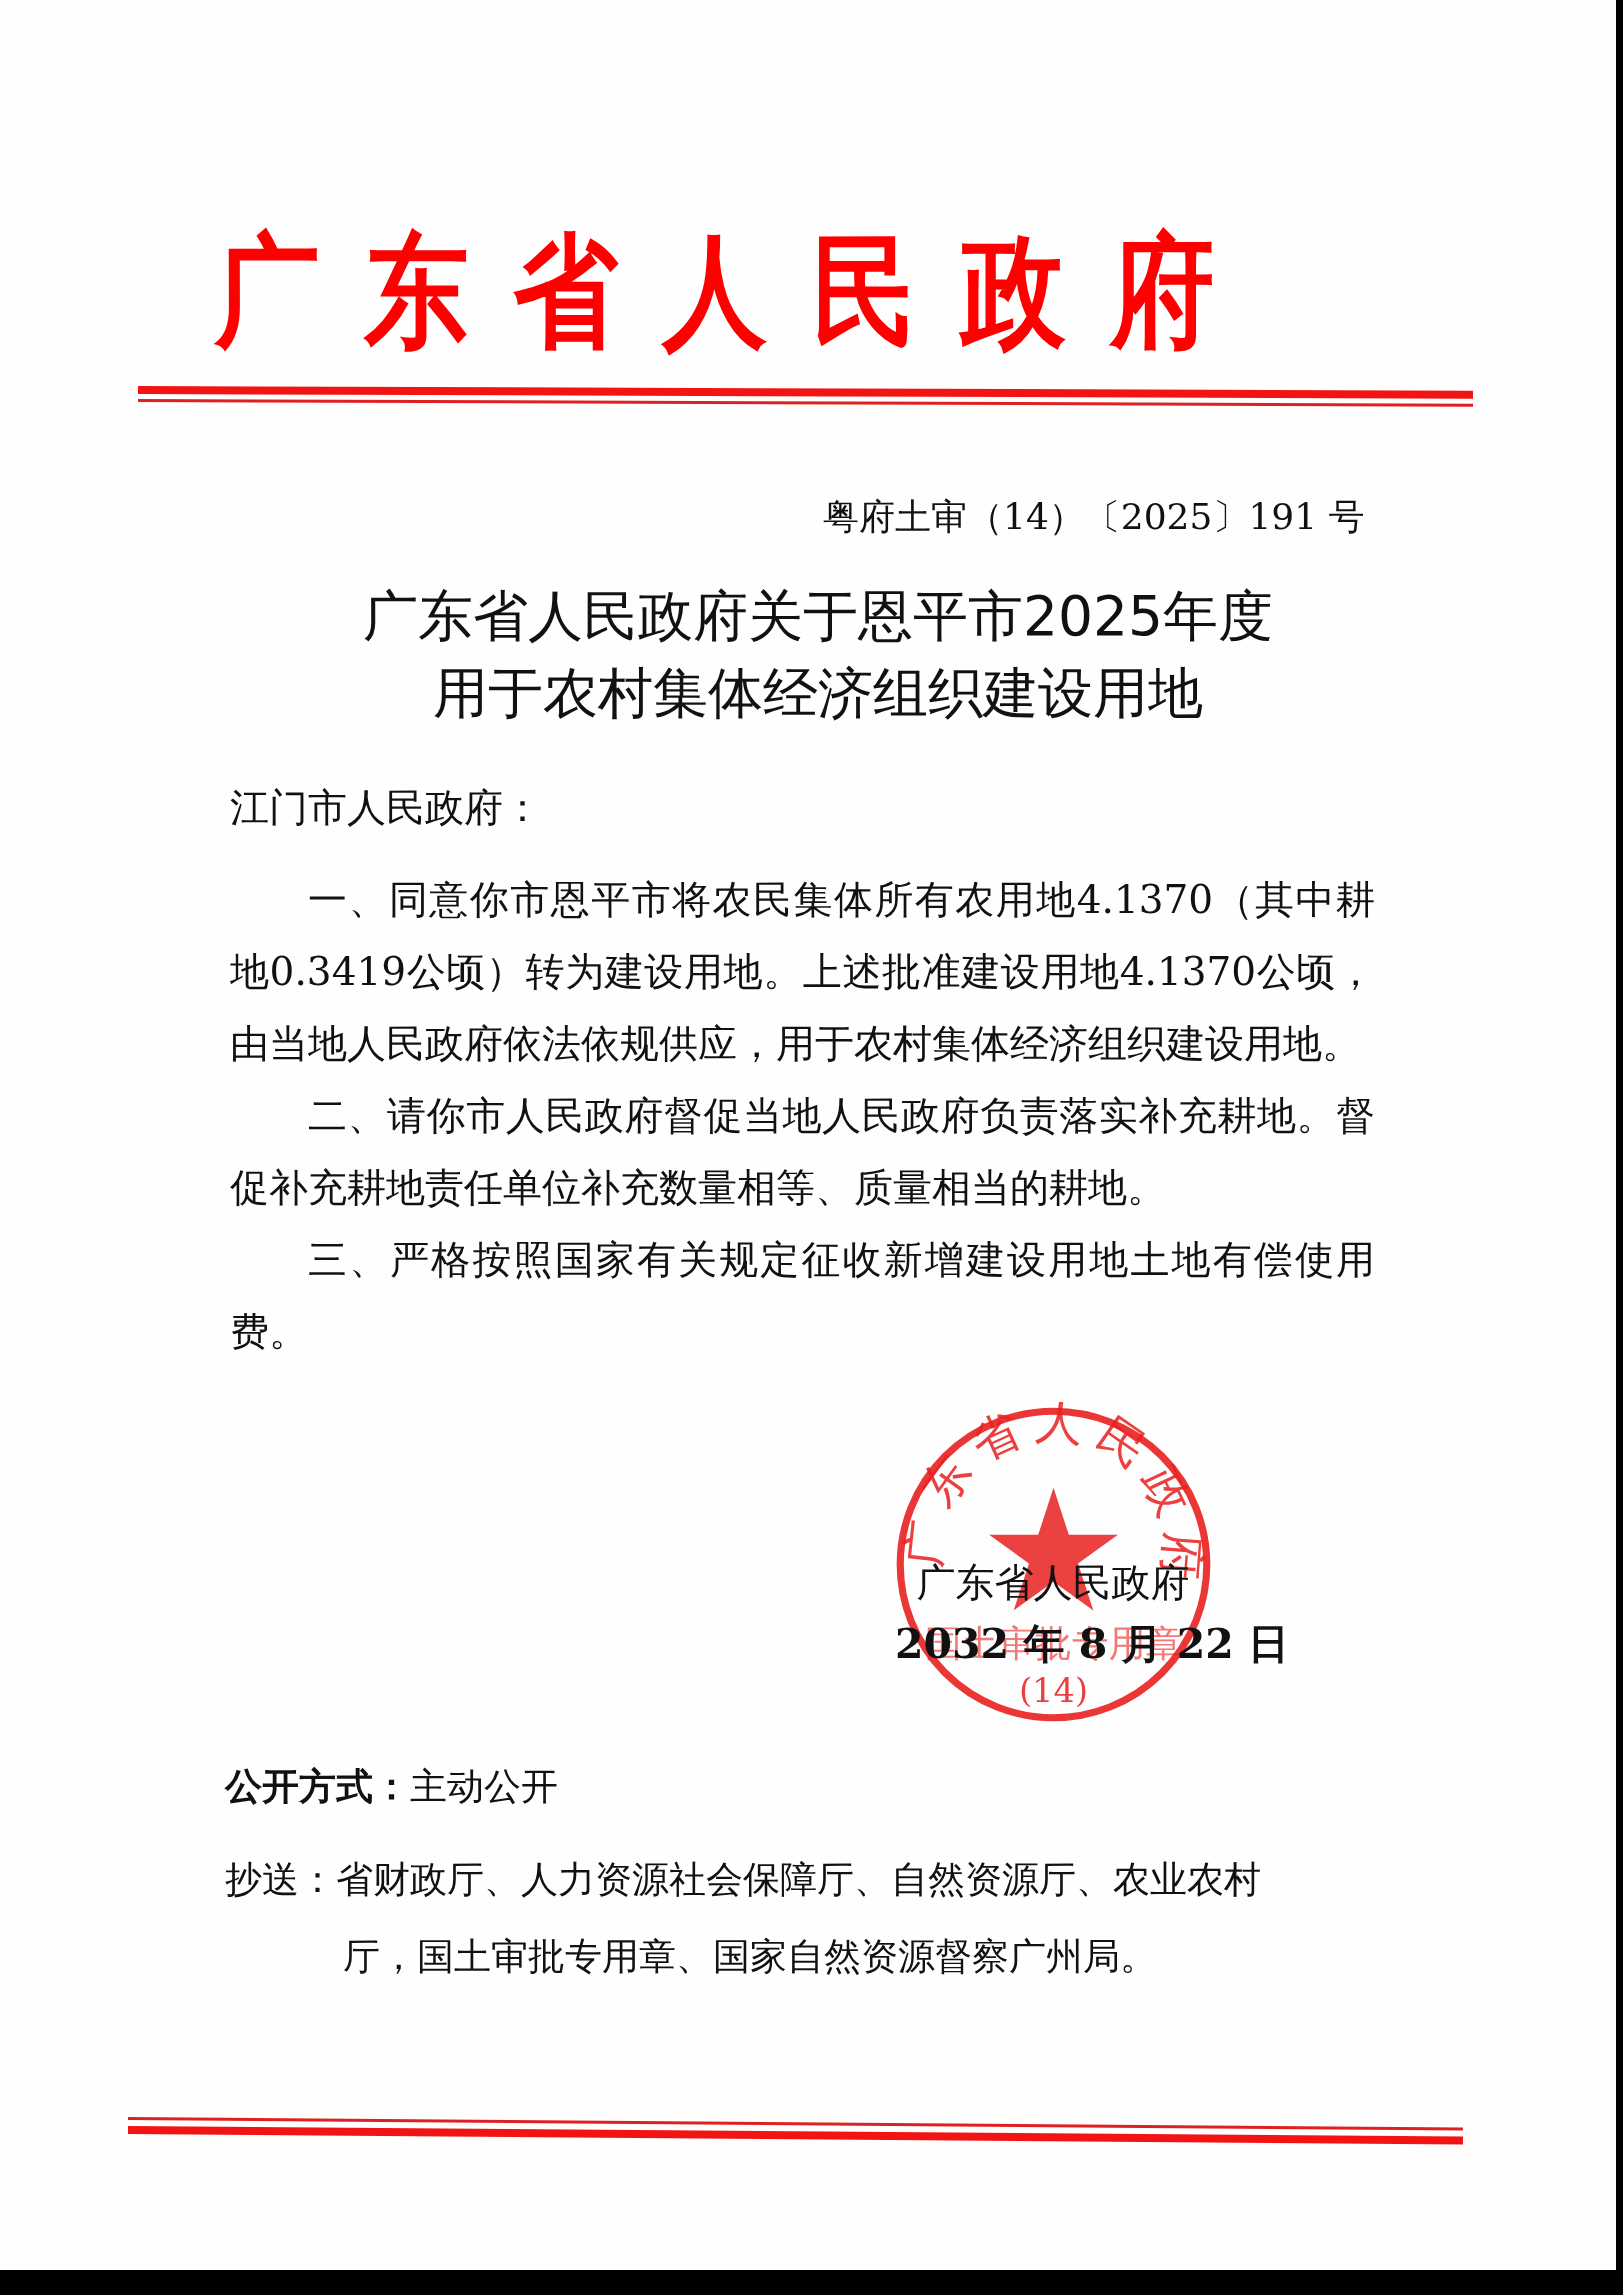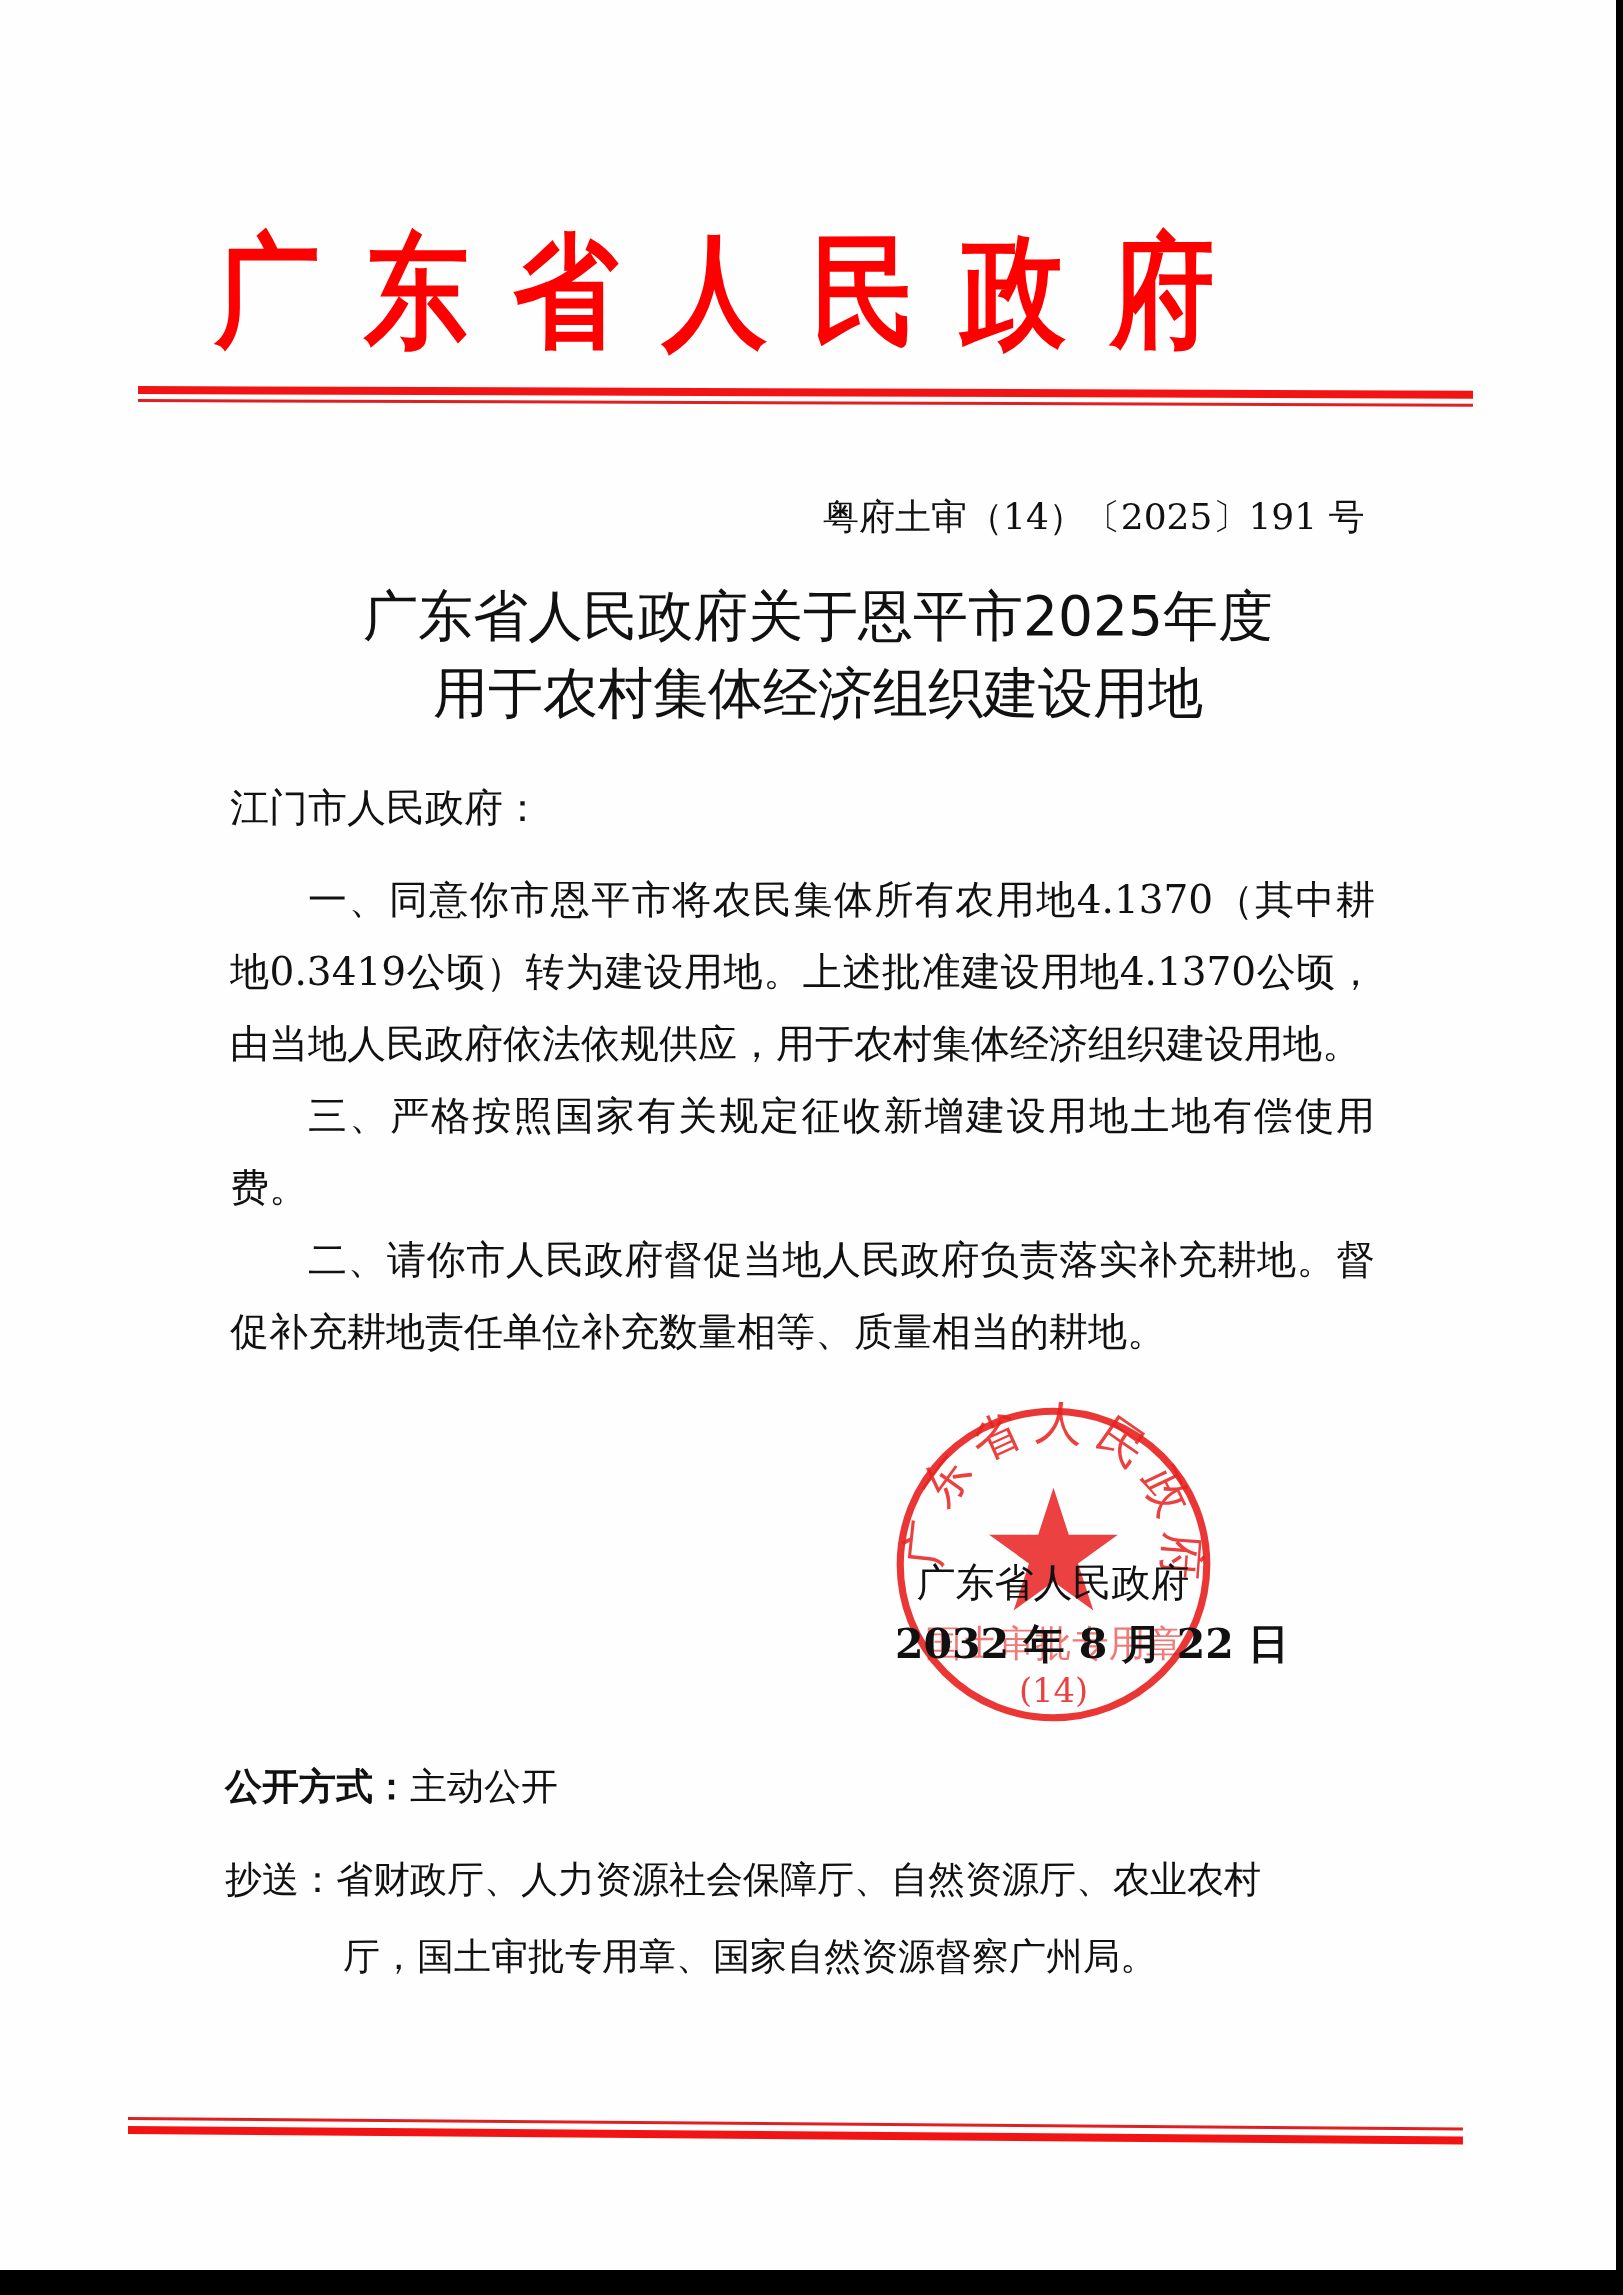--- a/index.html
+++ b/index.html
@@ -108,22 +108,22 @@
 
   <div class="title">
     <div>广东省人民政府关于恩平市2025年度</div>
     <div>用于农村集体经济组织建设用地</div>
   </div>
 
   <div class="body-text salutation">江门市人民政府：</div>
 
   <div class="body-text para-block">
     <p class="p indent">一、同意你市恩平市将农民集体所有农用地4.1370（其中耕地0.3419公顷）转为建设用地。上述批准建设用地4.1370公顷，由当地人民政府依法依规供应，用于农村集体经济组织建设用地。</p>
+    <p class="p indent">二、请你市人民政府督促当地人民政府负责落实补充耕地。督促补充耕地责任单位补充数量相等、质量相当的耕地。</p>
     <p class="p indent">三、严格按照国家有关规定征收新增建设用地土地有偿使用费。</p>
-    <p class="p indent">二、请你市人民政府督促当地人民政府负责落实补充耕地。督促补充耕地责任单位补充数量相等、质量相当的耕地。</p>
   </div>
 
   <div class="seal">
     <svg width="327" height="327" viewBox="0 0 640 640">
       <defs>
         <path id="sealArc" d="M 110 360 A 220 220 0 1 1 530 360"></path>
       </defs>
       <circle cx="320" cy="320" r="300" fill="none" stroke="#e8201e" stroke-width="14" opacity="0.9"></circle>
       <text font-family="DejaVu Sans, sans-serif" font-size="92" fill="#e8201e" opacity="0.85" letter-spacing="22">
         <textPath href="#sealArc" startOffset="4%">广东省人民政府</textPath>

